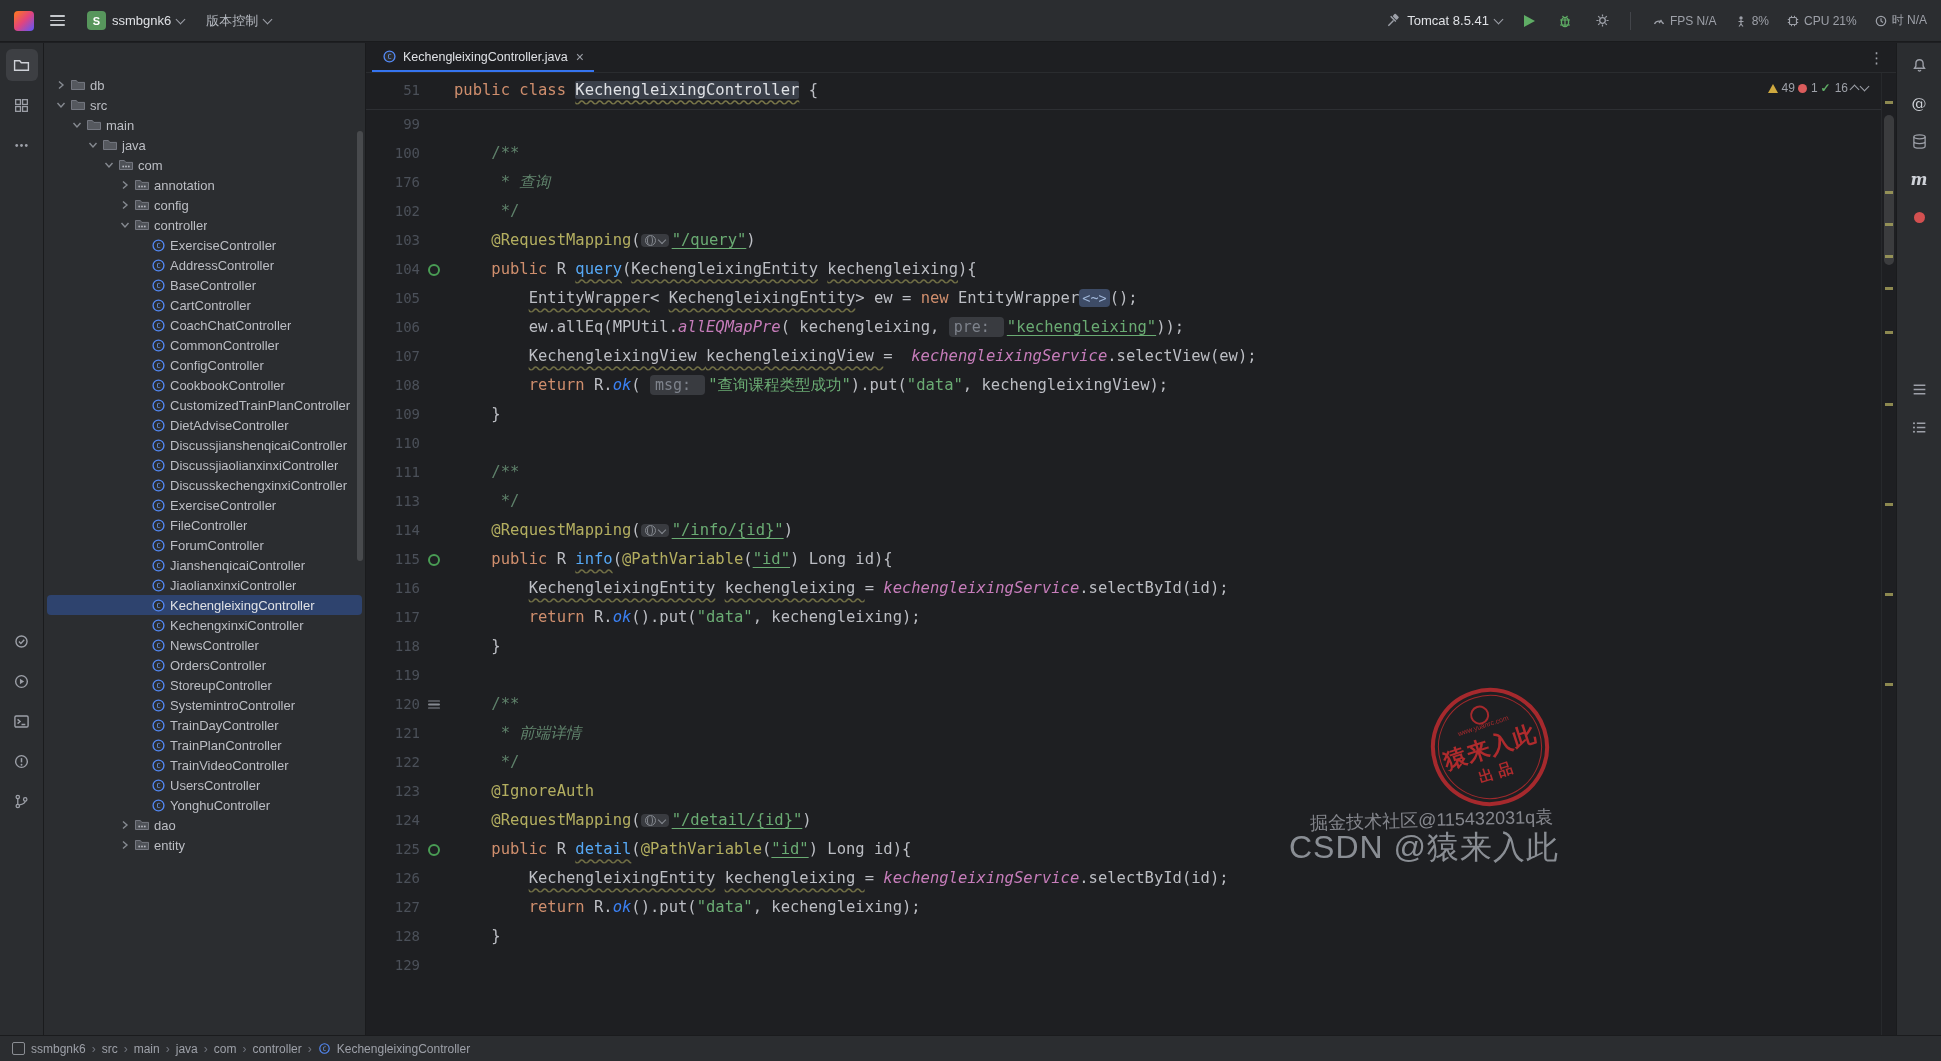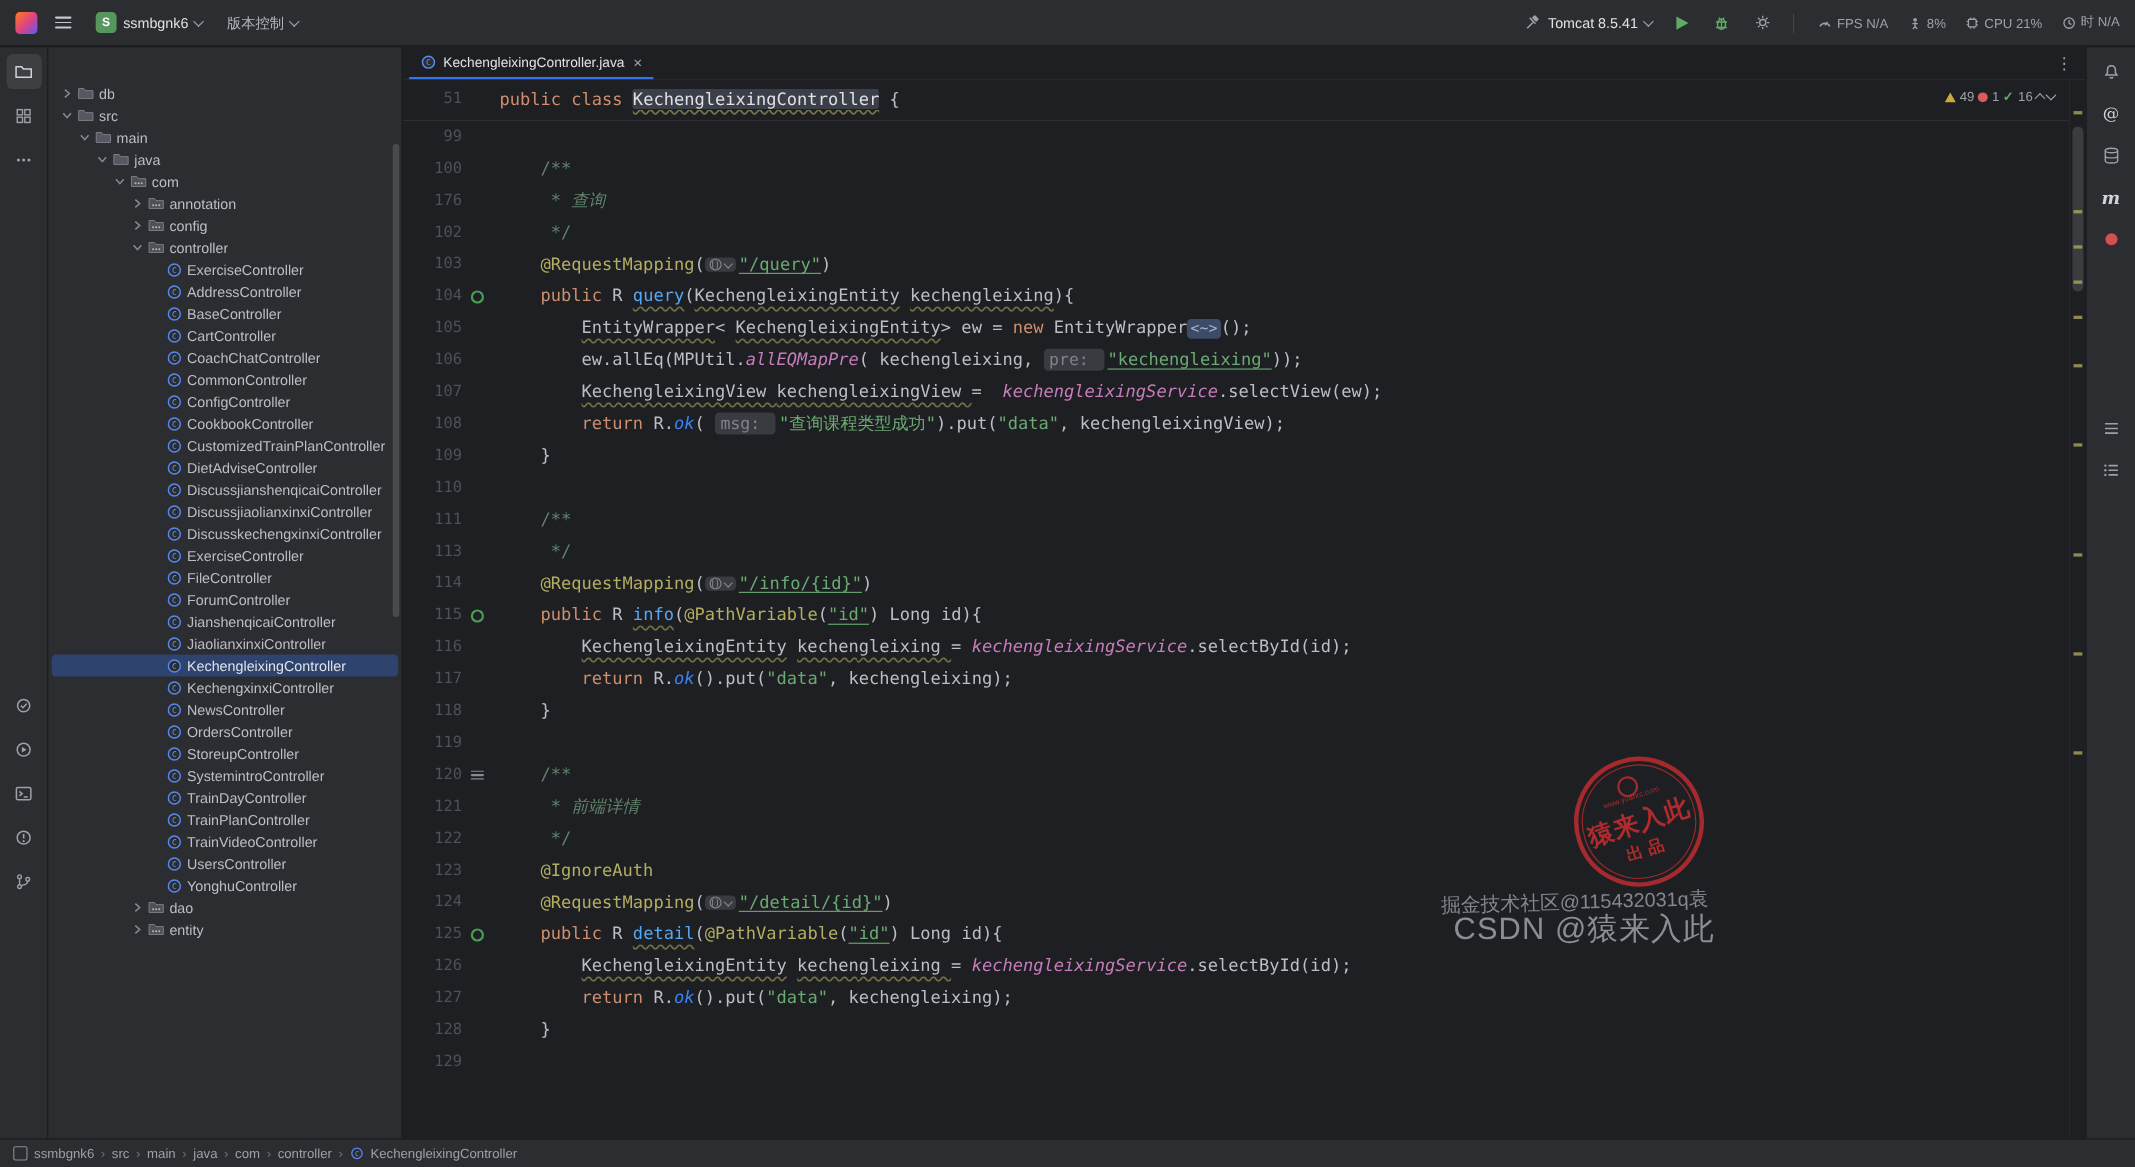--- a/index.html
+++ b/index.html
@@ -107,21 +107,21 @@
 
   
   #statusbar{position:absolute;bottom:0;left:0;right:0;height:26px;background:#2b2d30;border-top:1px solid #1a1b1d;
              display:flex;align-items:center;padding:0 12px;font-size:12px;color:#9da0a8;box-sizing:border-box;}
   #crumbs{display:flex;align-items:center;gap:6px;}
   .crumb-sep{color:#6f737c;}
   .modicon{width:11px;height:11px;border:1.2px solid #8a8d93;border-radius:2px;display:inline-block;}
 
   
   .wm1{position:absolute;top:808px;right:388px;z-index:6;color:rgba(150,153,160,.85);font-size:18px;transform:rotate(-1.5deg);}
-  .wm2{position:absolute;top:826px;right:382px;z-index:6;color:rgba(165,170,178,.8);font-size:28px;letter-spacing:1px;margin-left:30px;}
+  .wm2{position:absolute;top:826px;right:382px;z-index:6;color:rgba(165,170,178,.8);font-size:32px;letter-spacing:1px;margin-left:30px;}
   #stamp{position:absolute;top:688px;right:392px;width:118px;height:118px;z-index:6;transform:rotate(-18deg);opacity:.92;}
   .stamp-outer{position:absolute;inset:0;border:4px solid rgba(205,45,48,.85);border-radius:50%;}
   .stamp-inner{position:absolute;inset:7px;border:1.5px solid rgba(205,45,48,.8);border-radius:50%;}
   .stamp-head{position:absolute;top:16px;left:50%;transform:translateX(-50%);width:15px;height:15px;border:2px solid rgba(205,45,48,.85);border-radius:50%;}
   .stamp-url{position:absolute;top:33px;left:0;right:0;text-align:center;font-size:7px;color:rgba(205,45,48,.85);}
   .stamp-main{position:absolute;top:44px;left:0;right:0;text-align:center;font-size:23px;font-weight:bold;color:rgba(205,45,48,.9);letter-spacing:1px;}
   .stamp-sub{position:absolute;top:76px;left:0;right:0;text-align:center;font-size:15px;font-weight:bold;color:rgba(205,45,48,.9);letter-spacing:5px;}
   svg{display:block;}
 </style>
 </head>

